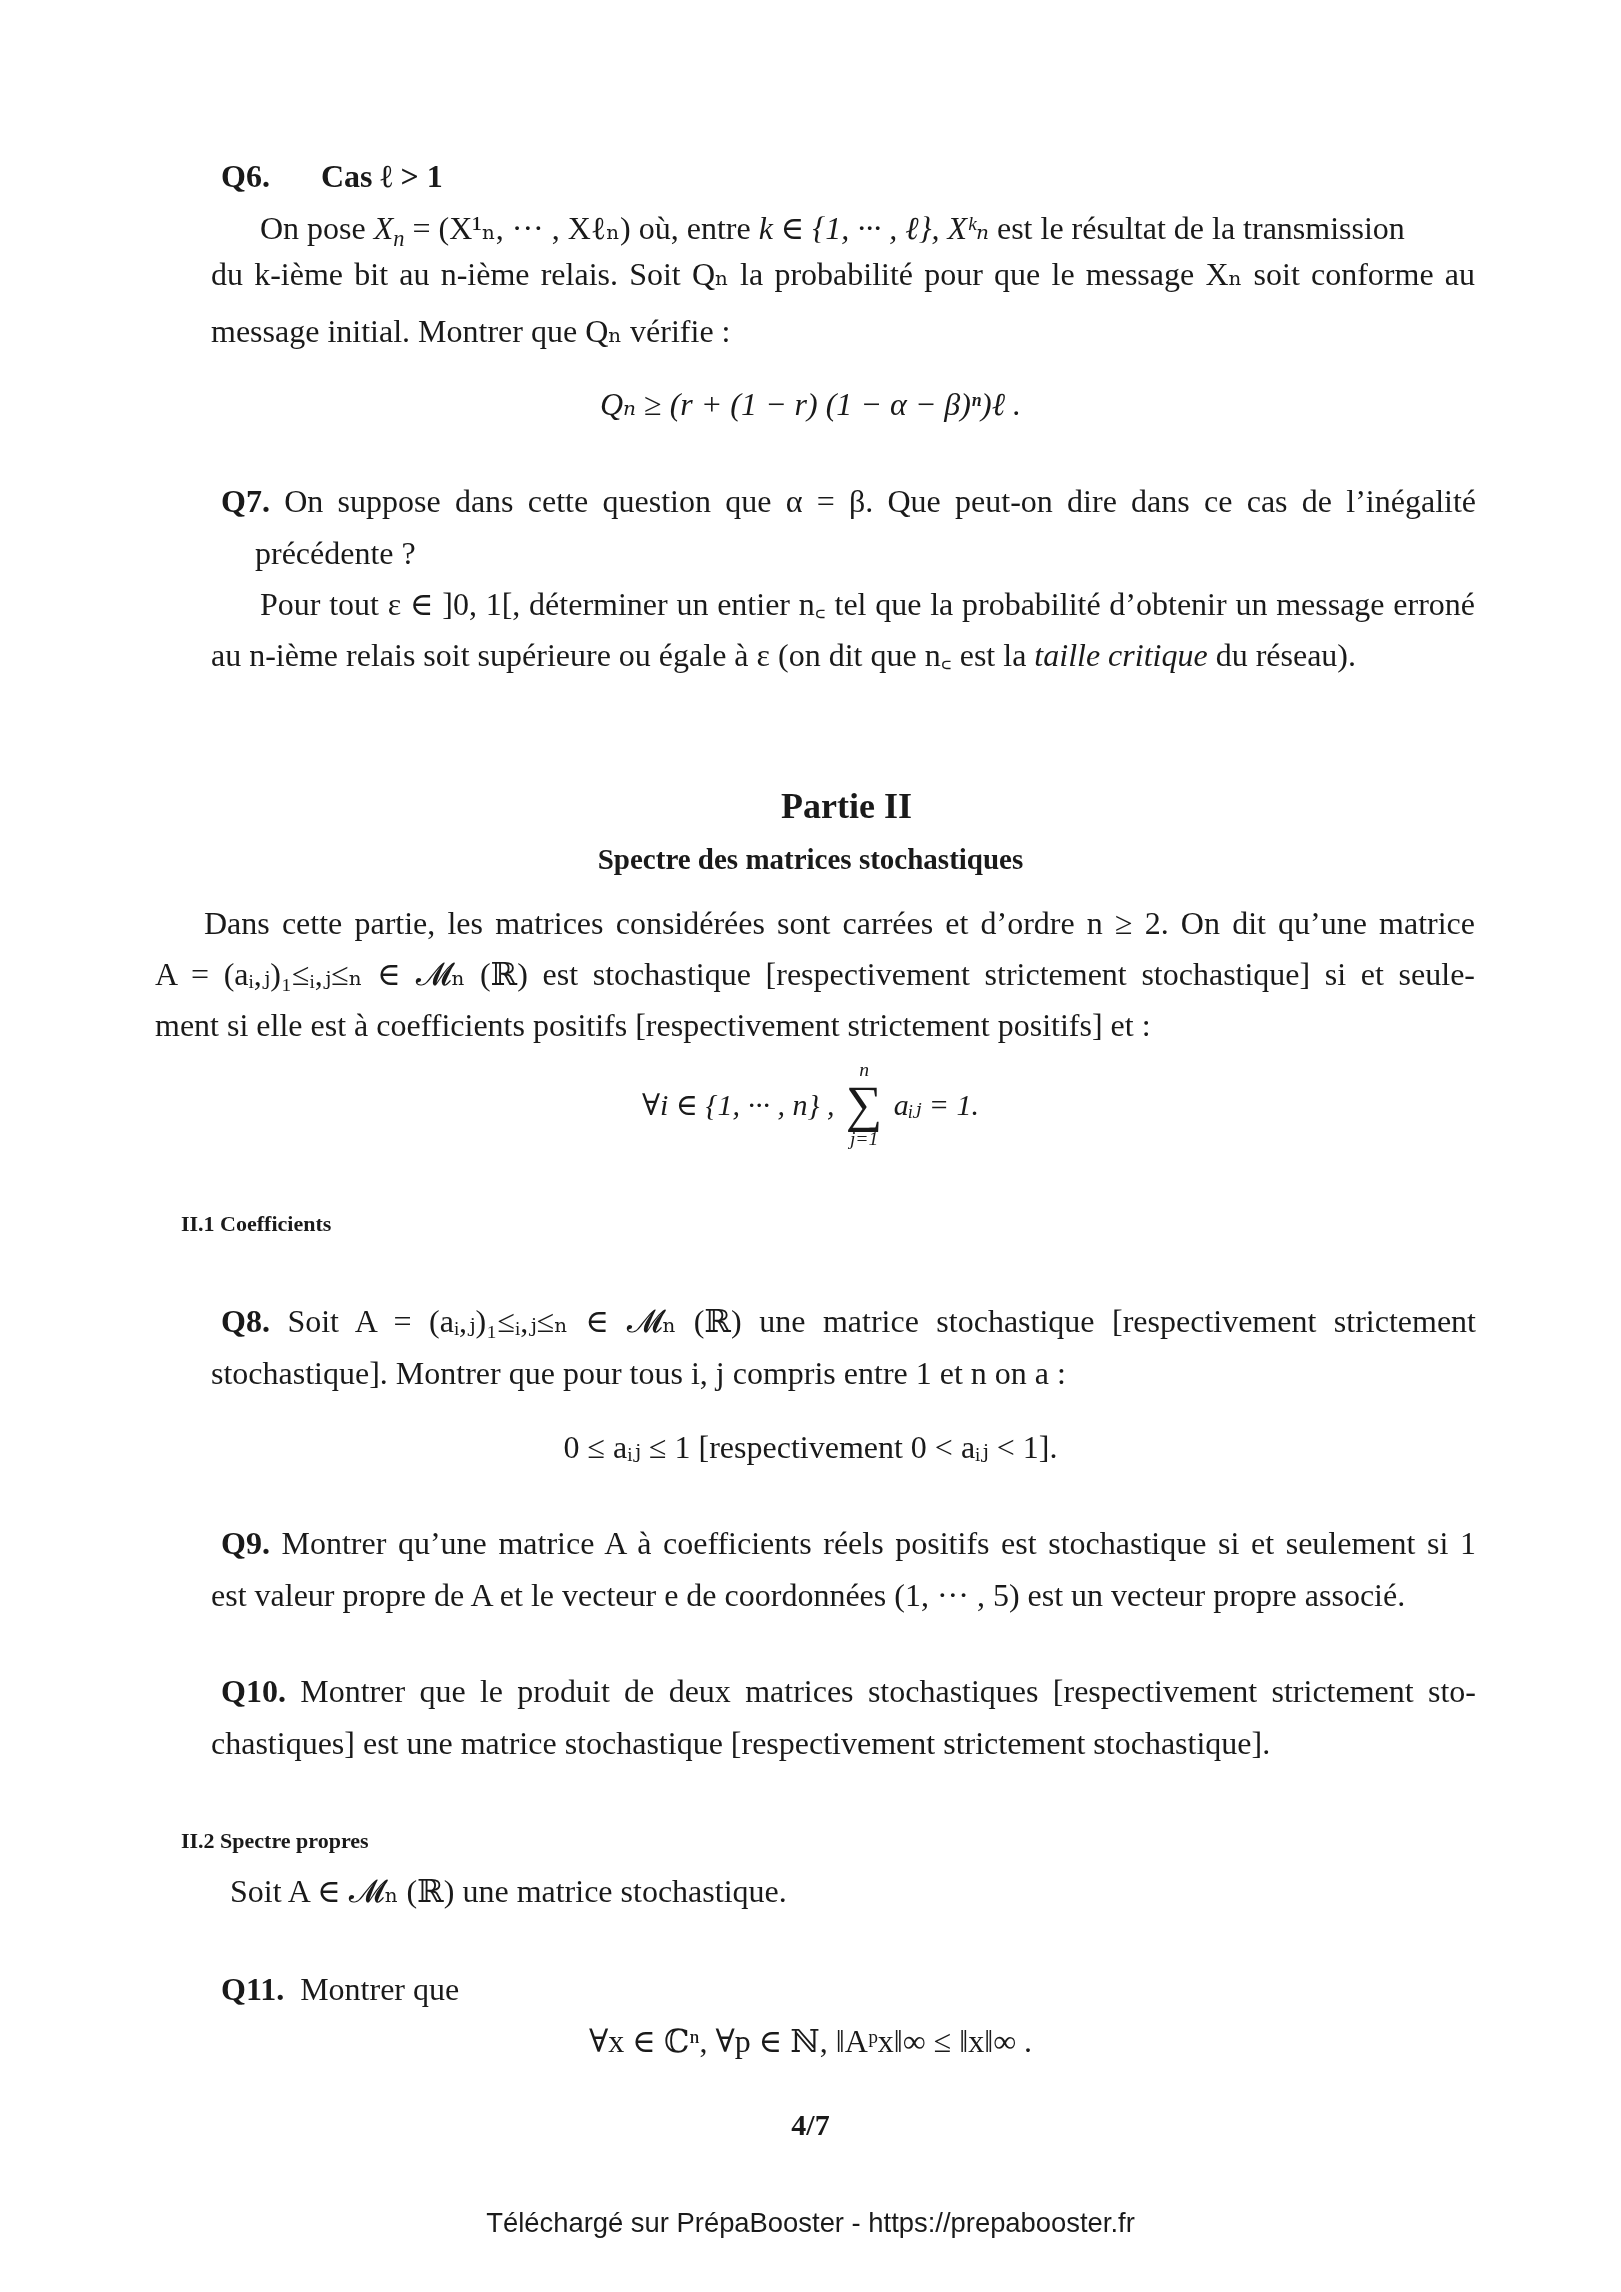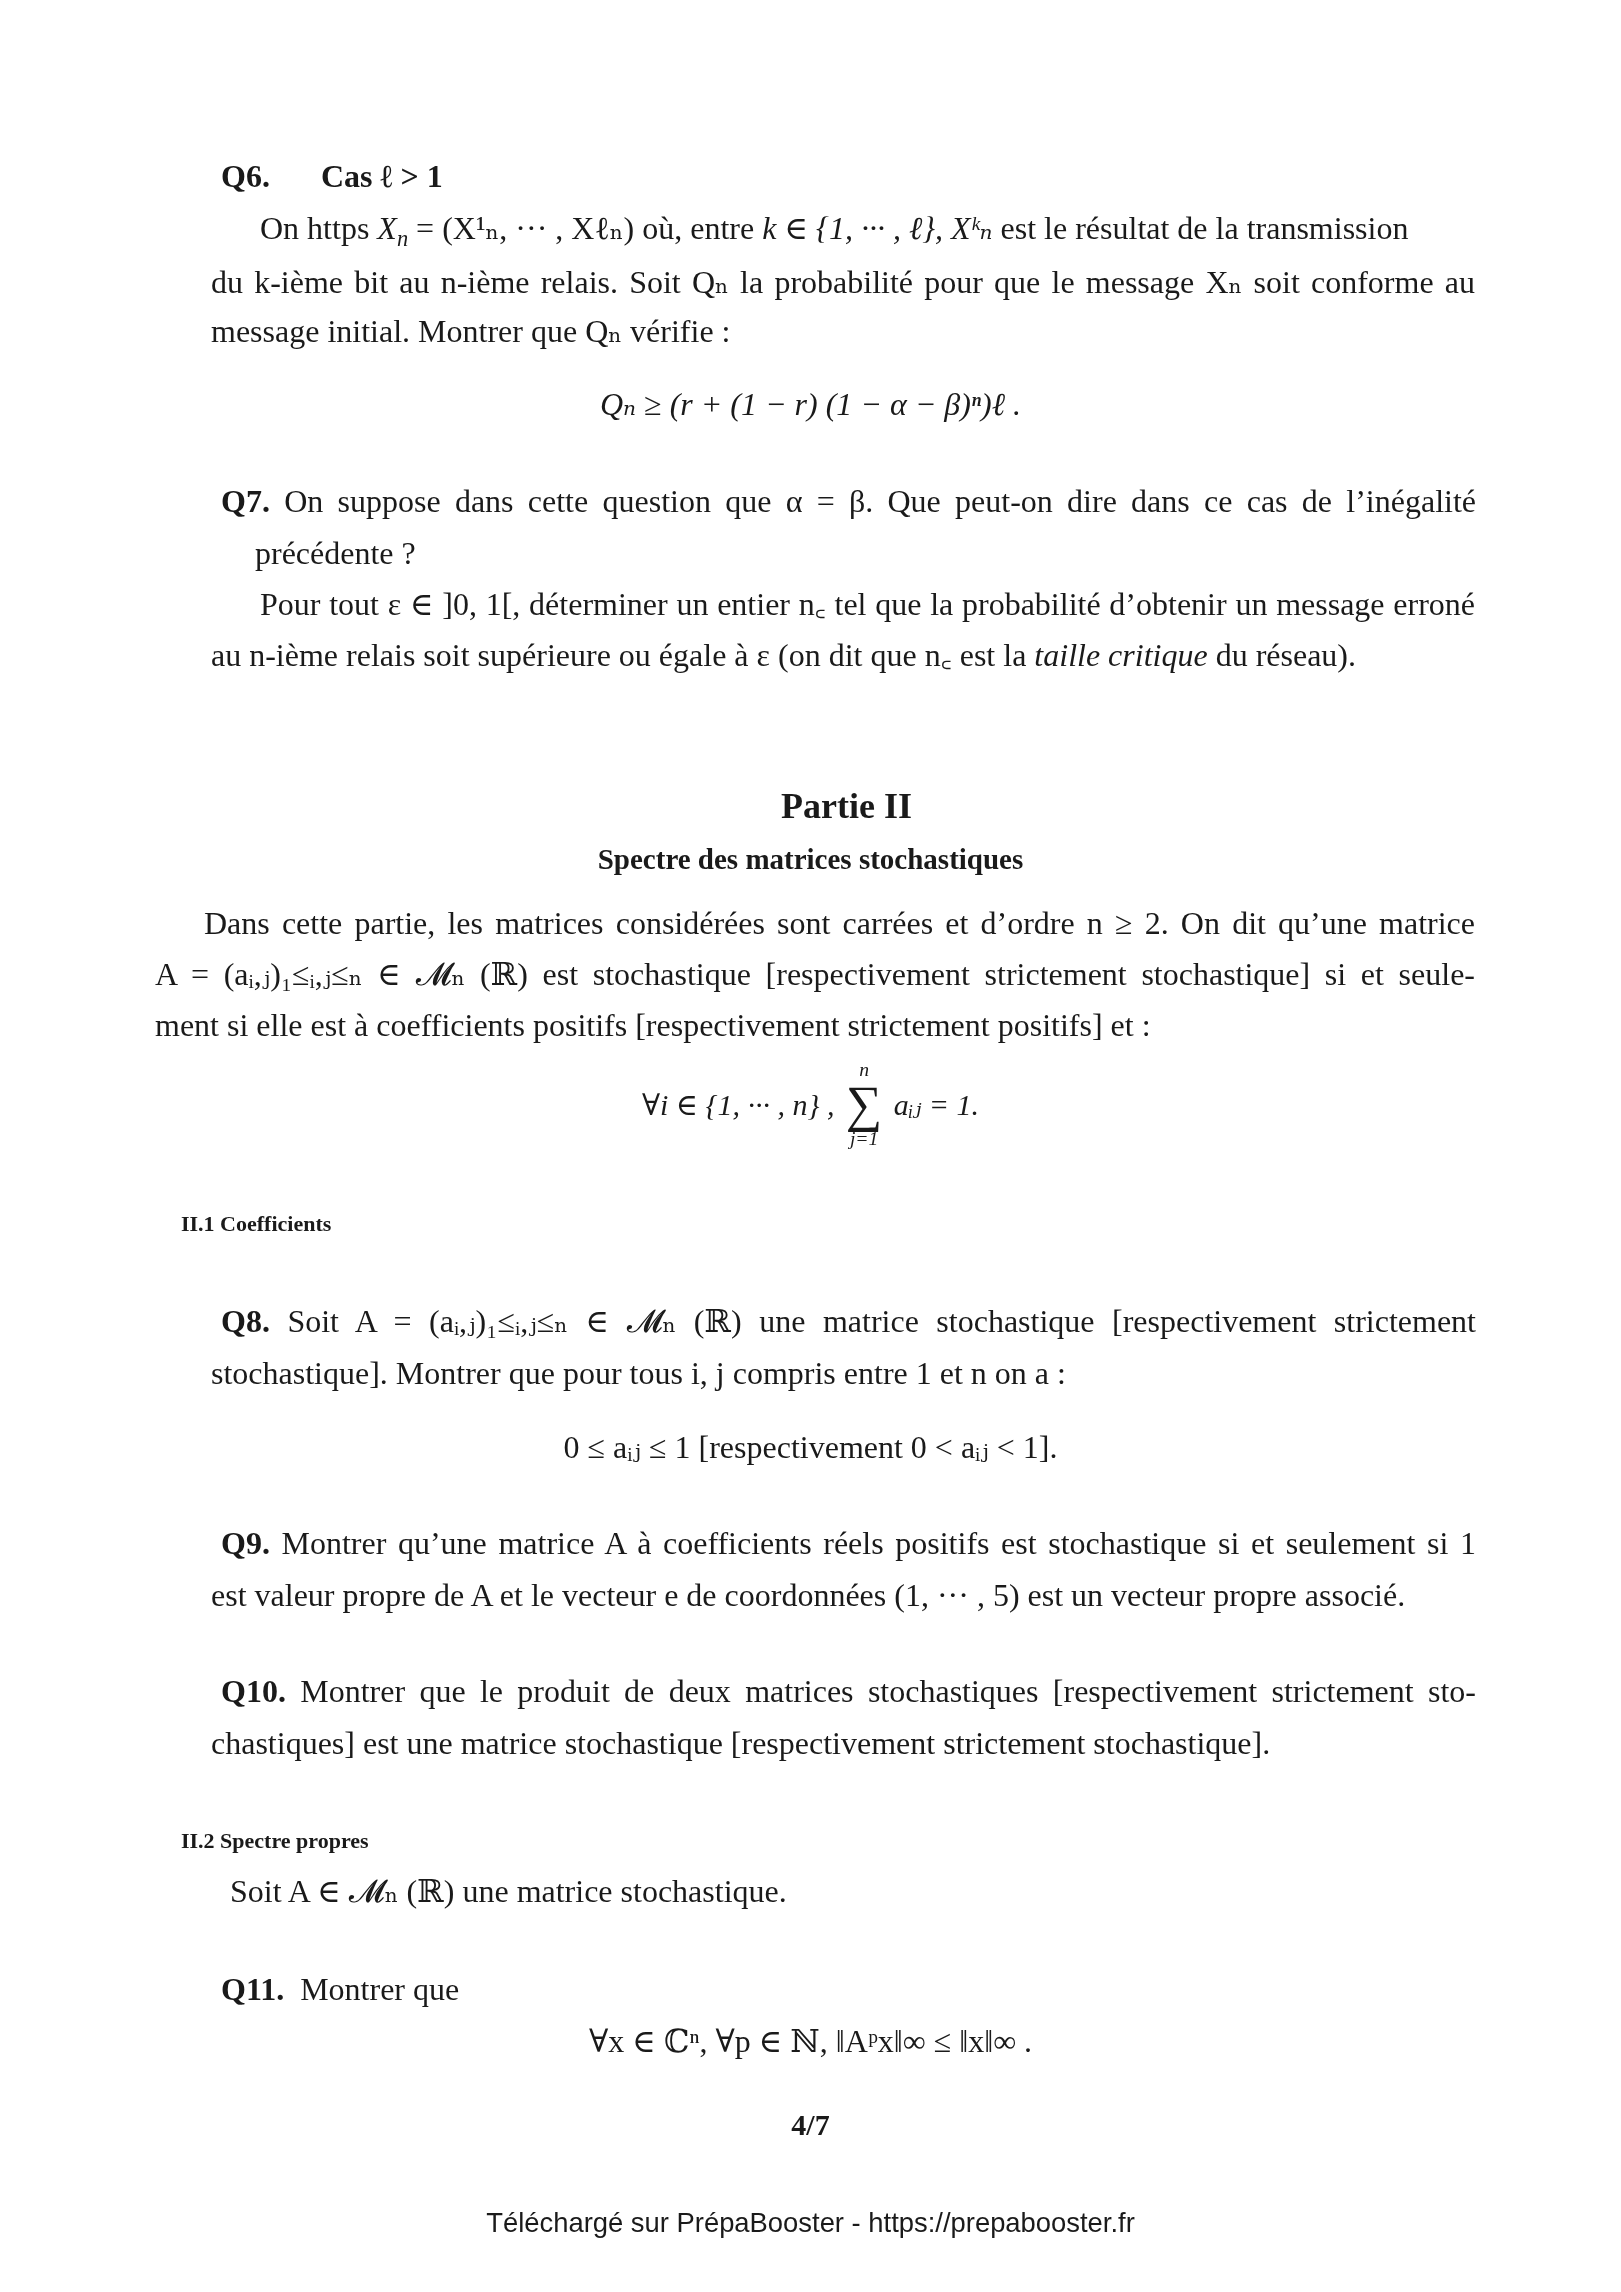--- a/index.html
+++ b/index.html
@@ -23,23 +23,23 @@
 </style>
 </head>
 <body>
 
 <div class="line b" style="left:221px; top:157px;">
   <span>Q6.</span>
   <span style="display:inline-block; width:35px;"></span>
   <span>Cas ℓ &gt; 1</span>
 </div>
 <div class="line" style="left:260px; top:209px;">
-  <span>On https </span><span class="m">X<sub>n</sub></span> = <span>(X¹ₙ, ··· , Xℓₙ)</span><span> où, entre </span><span class="m">k ∈ {1, ··· , ℓ},</span> <span class="m">Xᵏₙ</span><span> est le résultat de la transmission</span>
+  <span>On pose </span><span class="m">X<sub>n</sub></span> = <span>(X¹ₙ, ··· , Xℓₙ)</span><span> où, entre </span><span class="m">k ∈ {1, ··· , ℓ},</span> <span class="m">Xᵏₙ</span><span> est le résultat de la transmission</span>
 </div>
-<div class="line just" style="left:211px; top:263px; width:1264px;">du k-ième bit au n-ième relais. Soit Qₙ la probabilité pour que le message Xₙ soit conforme au</div>
+<div class="line just" style="left:211px; top:255px; width:1264px;">du k-ième bit au n-ième relais. Soit Qₙ la probabilité pour que le message Xₙ soit conforme au</div>
 <div class="line" style="left:211px; top:312px;">message initial. Montrer que Qₙ vérifie :</div>
 <div class="line center m" style="top:385px;">Qₙ ≥ (r + (1 − r) (1 − α − β)ⁿ)ℓ .</div>
 
 <div class="line just" style="left:221px; top:482px; width:1255px;">
   <span class="b">Q7.</span>&nbsp;<span>On suppose dans cette question que α = β. Que peut-on dire dans ce cas de l’inégalité</span>
 </div>
 <div class="line" style="left:211px; top:534px;margin-left:44px;">précédente ?</div>
 <div class="line just" style="left:260px; top:585px; width:1215px;">Pour tout ε ∈ ]0, 1[, déterminer un entier n꜀ tel que la probabilité d’obtenir un message erroné</div>
 <div class="line" style="left:211px; top:636px;">
   <span>au n-ième relais soit supérieure ou égale à ε (on dit que n꜀ est la </span><span class="m">taille critique</span><span> du réseau).</span>

